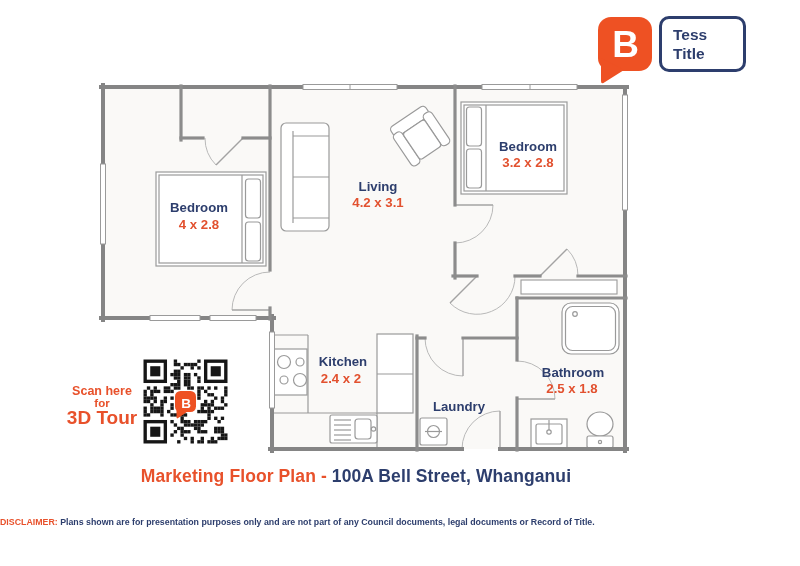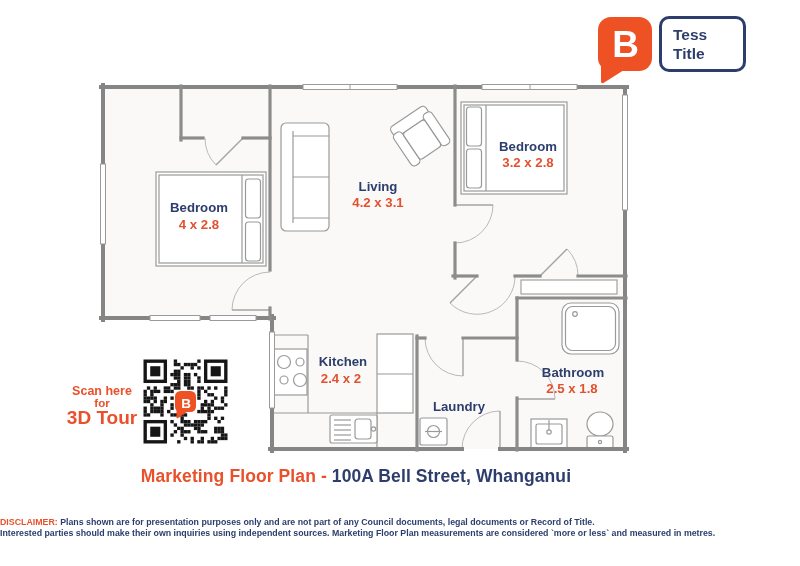--- a/index.html
+++ b/index.html
@@ -410,14 +410,13 @@
 
 <div class="title-row">
   <span class="title-hl">Marketing Floor Plan - </span><span class="title-rest">100A Bell Street, Whanganui</span>
 </div>
 
 <div class="disclaimer">
   <div>
     <span class="disc-label">DISCLAIMER:</span>
     <span>Plans shown are for presentation purposes only and are not part of any Council documents, legal documents or Record of Title.</span>
   </div>
-  <div>Interested parties should make their own inquiries using independent sources. Marketing Floor Plan measurements are considered `more or less` and measured in metres.</div>
 </div>
 
 </body></html>

